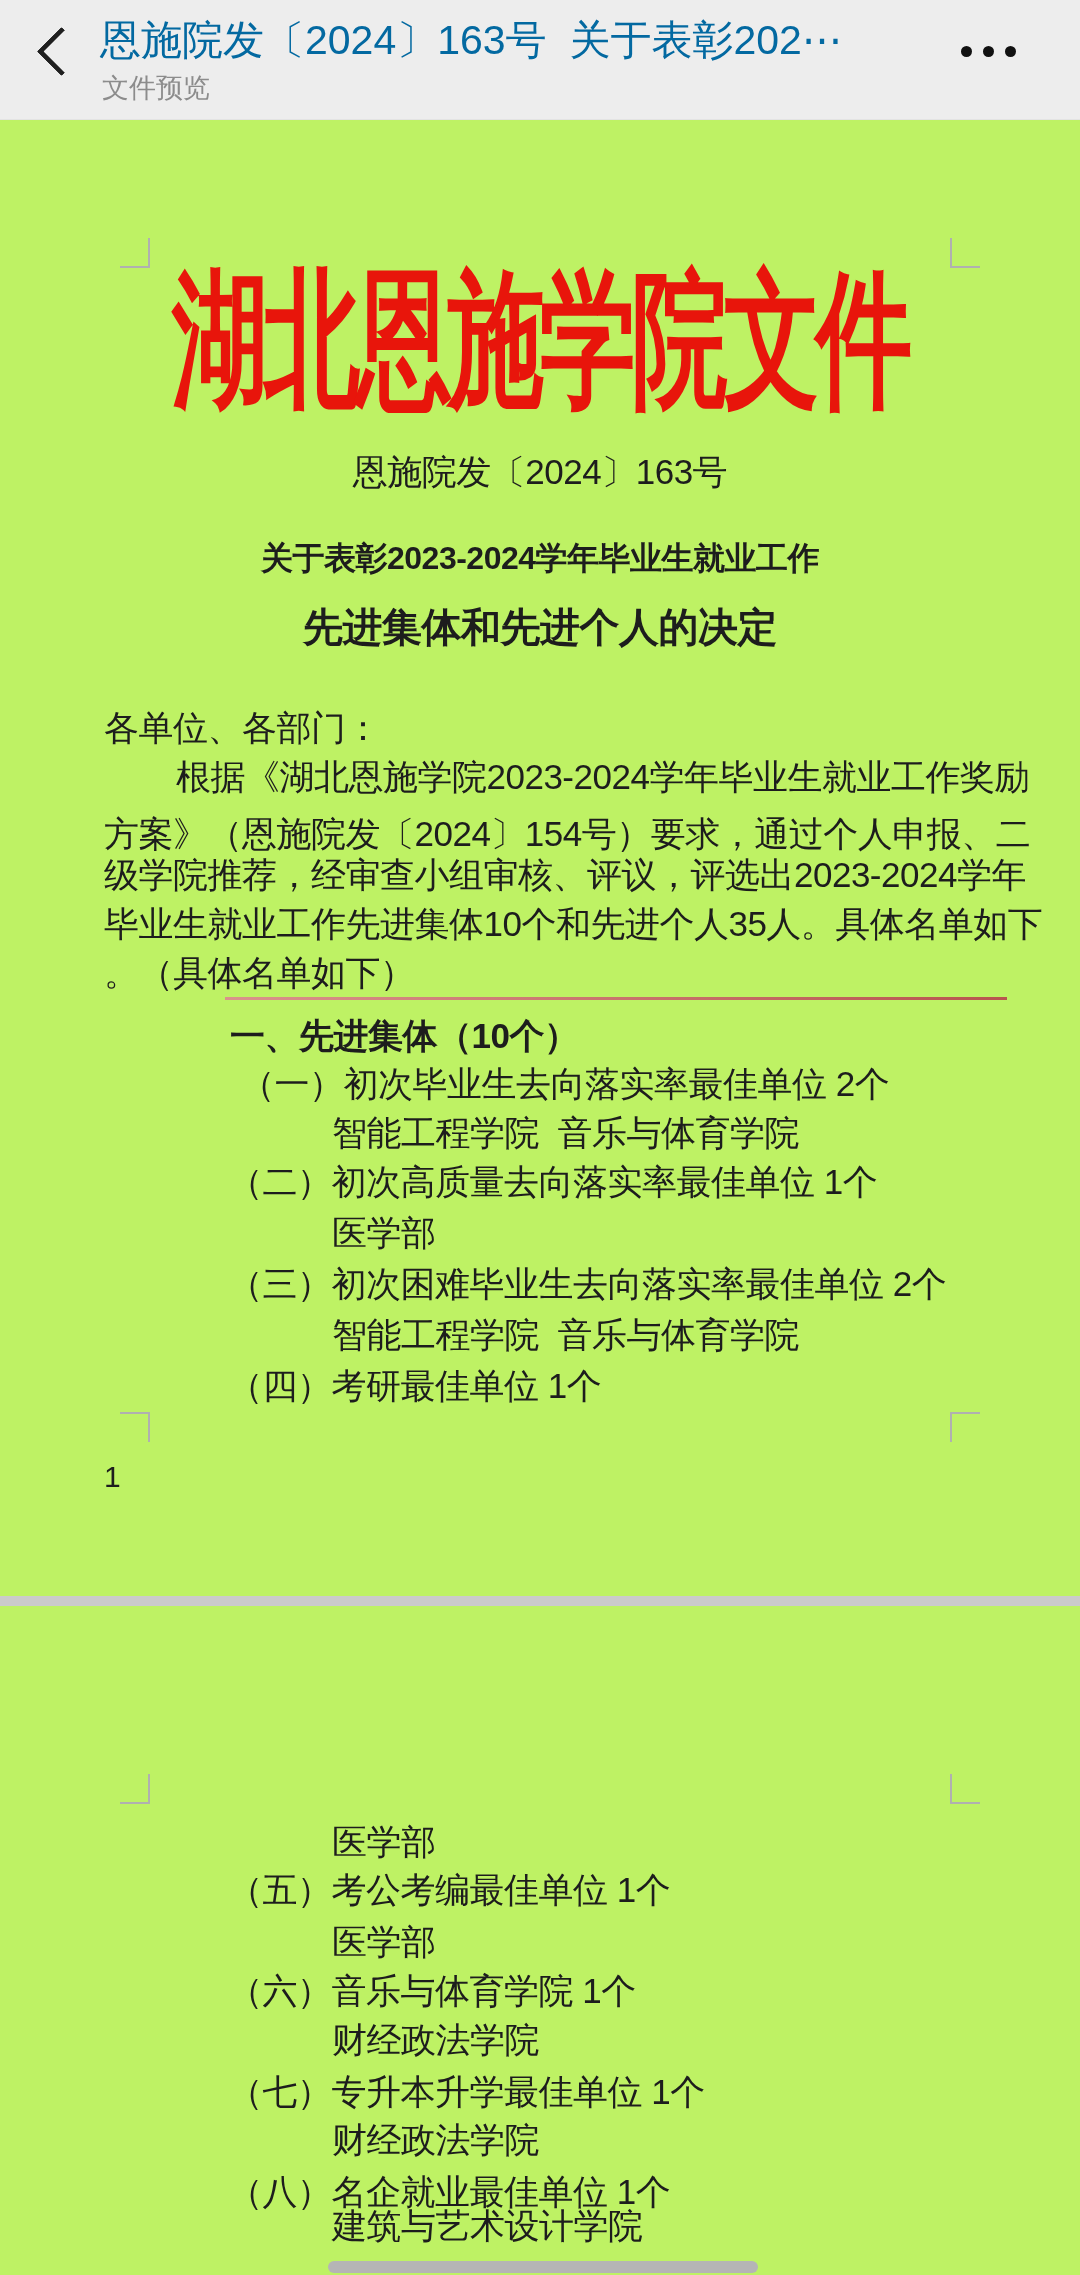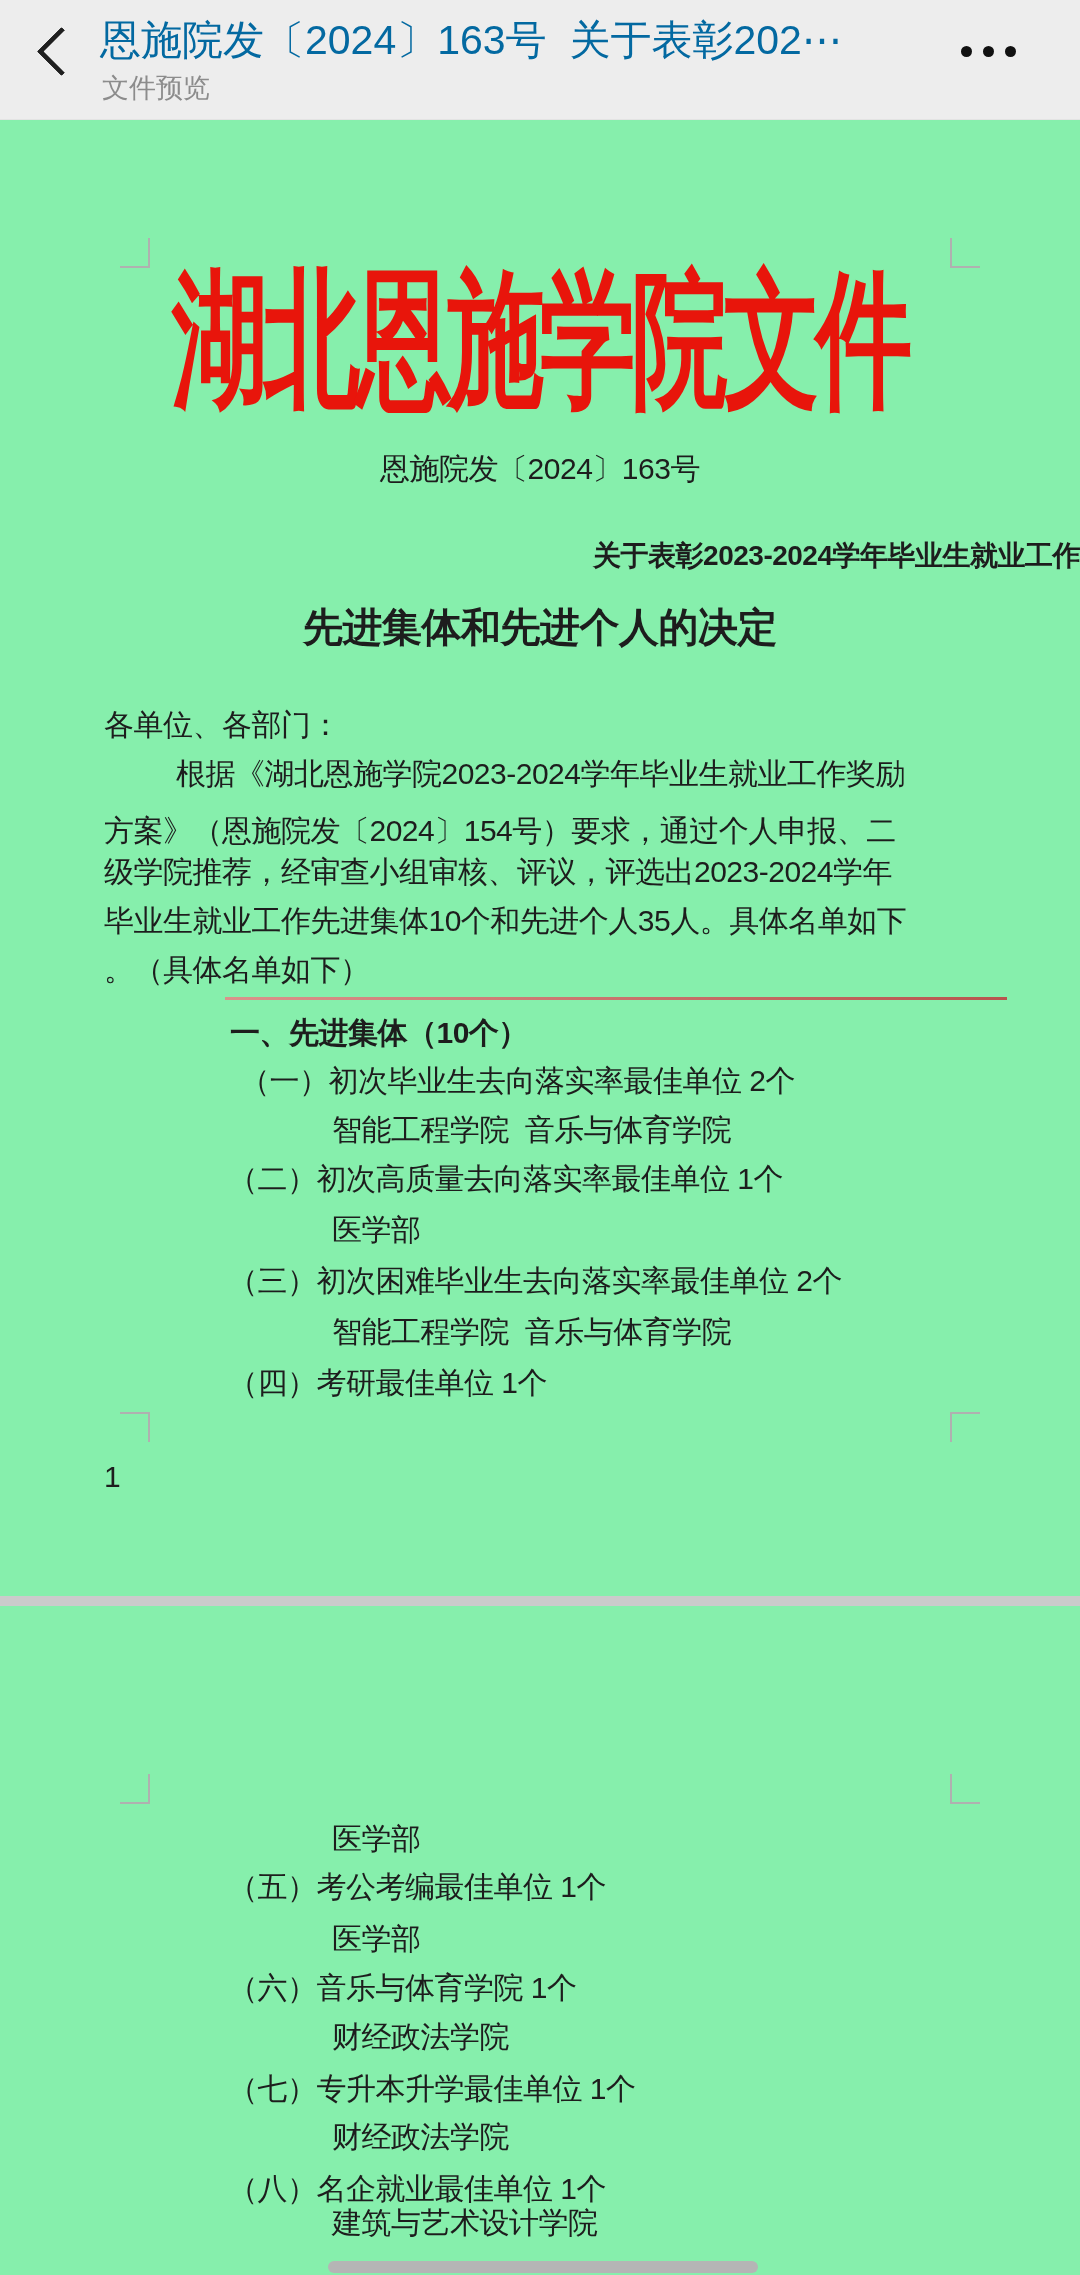--- a/index.html
+++ b/index.html
@@ -12,21 +12,21 @@
   #back{position:absolute;left:44px;top:34px;width:30px;height:30px;
         border-left:5px solid #1f1f1f;border-bottom:5px solid #1f1f1f;
         transform:rotate(45deg);border-radius:2px;}
   #bar-title{position:absolute;left:100px;top:13px;font-size:41px;font-weight:500;
              color:#0369a1;white-space:pre;letter-spacing:0;}
   #bar-subtitle{position:absolute;left:102px;top:70px;font-size:27px;color:#8c8c8c;}
   #menu{position:absolute;right:64px;top:46px;display:flex;gap:11px;}
   #menu i{width:11px;height:11px;border-radius:50%;background:#111;display:block;}
 
   
-  .page{position:absolute;left:0;width:1080px;background:#86efac;}
+  .page{position:absolute;left:0;width:1080px;background:#bef264;}
   #page1{top:120px;height:1476px;}
   #page-gap{position:absolute;left:0;top:1596px;width:1080px;height:10px;background:#cbcbcb;}
   #page2{top:1606px;height:669px;}
 
   
   .corner{position:absolute;width:30px;height:30px;box-sizing:border-box;}
   .c-tl{border-right:2px solid #b0b0b0;border-bottom:2px solid #b0b0b0;}
   .c-tr{border-left:2px solid #b0b0b0;border-bottom:2px solid #b0b0b0;}
   .c-bl{border-right:2px solid #b0b0b0;border-top:2px solid #b0b0b0;}
   .c-br{border-left:2px solid #b0b0b0;border-top:2px solid #b0b0b0;}
@@ -35,21 +35,21 @@
   #masthead-wrap{position:absolute;left:0;top:142px;width:1080px;height:156px;
                  display:flex;align-items:center;justify-content:center;}
   #masthead{font-size:96px;font-weight:700;color:#e8150b;line-height:1;
             letter-spacing:-4px;transform:scaleY(1.55);white-space:pre;}
 
   
   #red-line{position:absolute;left:225px;top:877px;width:782px;height:3px;
             background:linear-gradient(90deg,#d9938b,#b8554e);}
 
   
-  .line{position:absolute;font-size:30px;line-height:1.25;color:#1d1d1d;
+  .line{position:absolute;font-size:35px;line-height:1.25;color:#1d1d1d;
         white-space:pre;letter-spacing:-0.5px;}
   .center{left:0;width:100%;text-align:center;}
   .bold{font-weight:700;}
 
   #pagenum{position:absolute;left:104px;top:1340px;font-size:30px;color:#1d1d1d;}
 
   
   #pill{position:absolute;left:328px;top:655px;width:430px;height:12px;
         border-radius:7px;background:#b5b5b5;}
 </style>
@@ -76,21 +76,21 @@
     <div class="corner c-br" style="left:950px;top:1292px;"></div>
 
     <div id="masthead-wrap">
       <span id="masthead">湖北恩施学院文件</span>
     </div>
 
     <div id="red-line"></div>
 
     <div id="page1-lines">
         <div class="line center" style="top: 330px;">恩施院发〔2024〕163号</div>
-        <div class="line center bold" style="font-size: 28px; top: 418px; text-align: right;">关于表彰2023-2024学年毕业生就业工作</div>
+        <div class="line center bold" style="font-size: 32px; top: 418px;">关于表彰2023-2024学年毕业生就业工作</div>
         <div class="line center bold" style="font-size: 40px; top: 482px;">先进集体和先进个人的决定</div>
         <div class="line" style="left: 104px; top: 586px;">各单位、各部门：</div>
         <div class="line" style="left: 176px; top: 635px;">根据《湖北恩施学院2023-2024学年毕业生就业工作奖励</div>
         <div class="line" style="left: 104px; top: 692px;">方案》（恩施院发〔2024〕154号）要求，通过个人申报、二</div>
         <div class="line" style="left: 104px; top: 733px;">级学院推荐，经审查小组审核、评议，评选出2023-2024学年</div>
         <div class="line" style="left: 104px; top: 782px;">毕业生就业工作先进集体10个和先进个人35人。具体名单如下</div>
         <div class="line" style="left: 104px; top: 831px;">。（具体名单如下）</div>
         <div class="line bold" style="left: 230px; top: 894px;">一、先进集体（10个）</div>
         <div class="line" style="left: 240px; top: 942px;">（一）初次毕业生去向落实率最佳单位 2个</div>
         <div class="line" style="left: 332px; top: 991px;">智能工程学院  音乐与体育学院</div>

